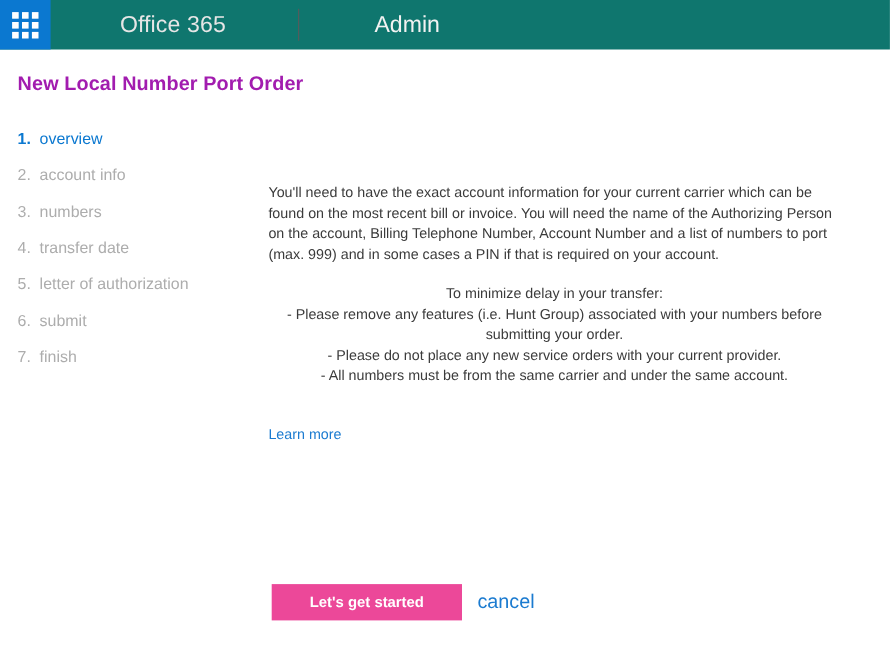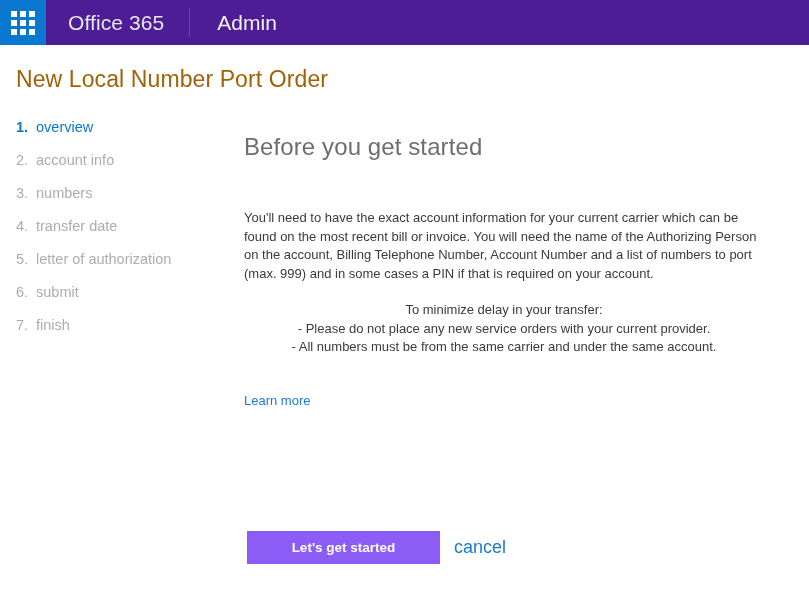--- a/index.html
+++ b/index.html
@@ -16,23 +16,24 @@
     overflow: hidden;
     position: relative;
   }
 
   
   .suite-bar {
     position: absolute;
     top: 0; left: 0;
     width: 809px;
     height: 45px;
-    background: #4c1d95;
+    background: #0f766e;
     display: flex;
     align-items: stretch;
+    gap: 41px;
   }
   .waffle-button {
     width: 46px;
     height: 45px;
     background: #0b78d0;
     display: flex;
     align-items: center;
     justify-content: center;
     cursor: pointer;
     flex: none;
@@ -73,23 +74,23 @@
     padding-left: 27px;
     white-space: nowrap;
     cursor: pointer;
   }
 
   
   .page-title {
     position: absolute;
     top: 66px;
     left: 16px;
-    font-size: 23px;
-    font-weight: 400;
-    color: #a16207;
+    font-size: 18px;
+    font-weight: 700;
+    color: #a21caf;
     letter-spacing: .1px;
     margin: 0;
     white-space: nowrap;
   }
 
   
   .content {
     position: absolute;
     top: 118px;
     left: 0;
@@ -173,23 +174,23 @@
 
   
   .actions {
     position: absolute;
     left: 247px;
     top: 531px;
     display: flex;
     align-items: center;
   }
   .btn-primary {
-    width: 193px;
+    width: 173px;
     height: 33px;
-    background: #8b5cf6;
+    background: #ec4899;
     border: none;
     color: #ffffff;
     font-family: "Liberation Sans", sans-serif;
     font-size: 13.5px;
     font-weight: bold;
     cursor: pointer;
     padding: 0;
     line-height: 33px;
     text-align: center;
   }
@@ -253,26 +254,26 @@
       <span class="step-number">6.</span>
       <span class="step-label">submit</span>
     </li>
     <li class="step">
       <span class="step-number">7.</span>
       <span class="step-label">finish</span>
     </li>
   </ul>
 
   <div class="main">
-    <h2 class="section-heading">Before you get started</h2>
 
     <p class="intro-paragraph">You'll need to have the exact account information for your current carrier which can be found on the most recent bill or invoice. You will need the name of the Authorizing Person on the account, Billing Telephone Number, Account Number and a list of numbers to port (max. 999) and in some cases a PIN if that is required on your account.</p>
 
     <div class="tips-block">
       <p class="tips-line">To minimize delay in your transfer:</p>
+      <p class="tips-line">- Please remove any features (i.e. Hunt Group) associated with your numbers before submitting your order.</p>
       <p class="tips-line">- Please do not place any new service orders with your current provider.</p>
       <p class="tips-line">- All numbers must be from the same carrier and under the same account.</p>
     </div>
 
     <a class="learn-more" href="#">Learn more</a>
   </div>
 </div>
 
 <div class="actions">
   <button class="btn-primary">Let's get started</button>

